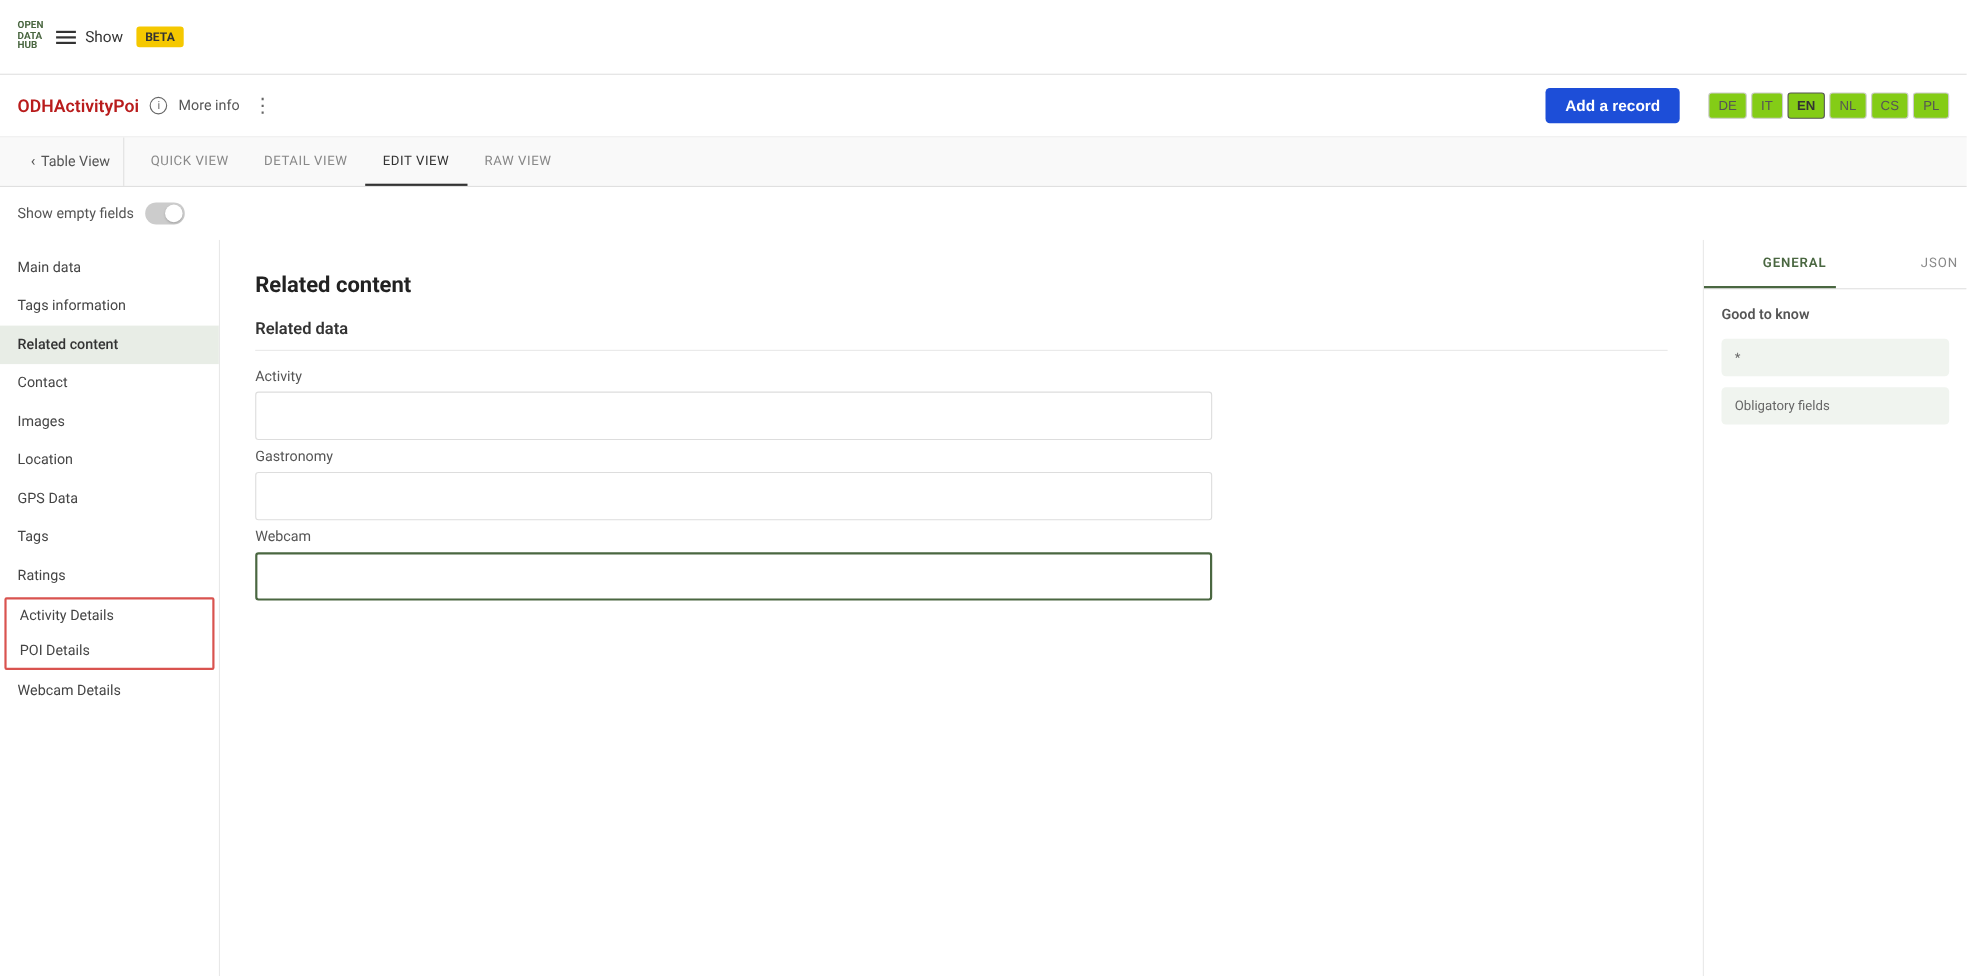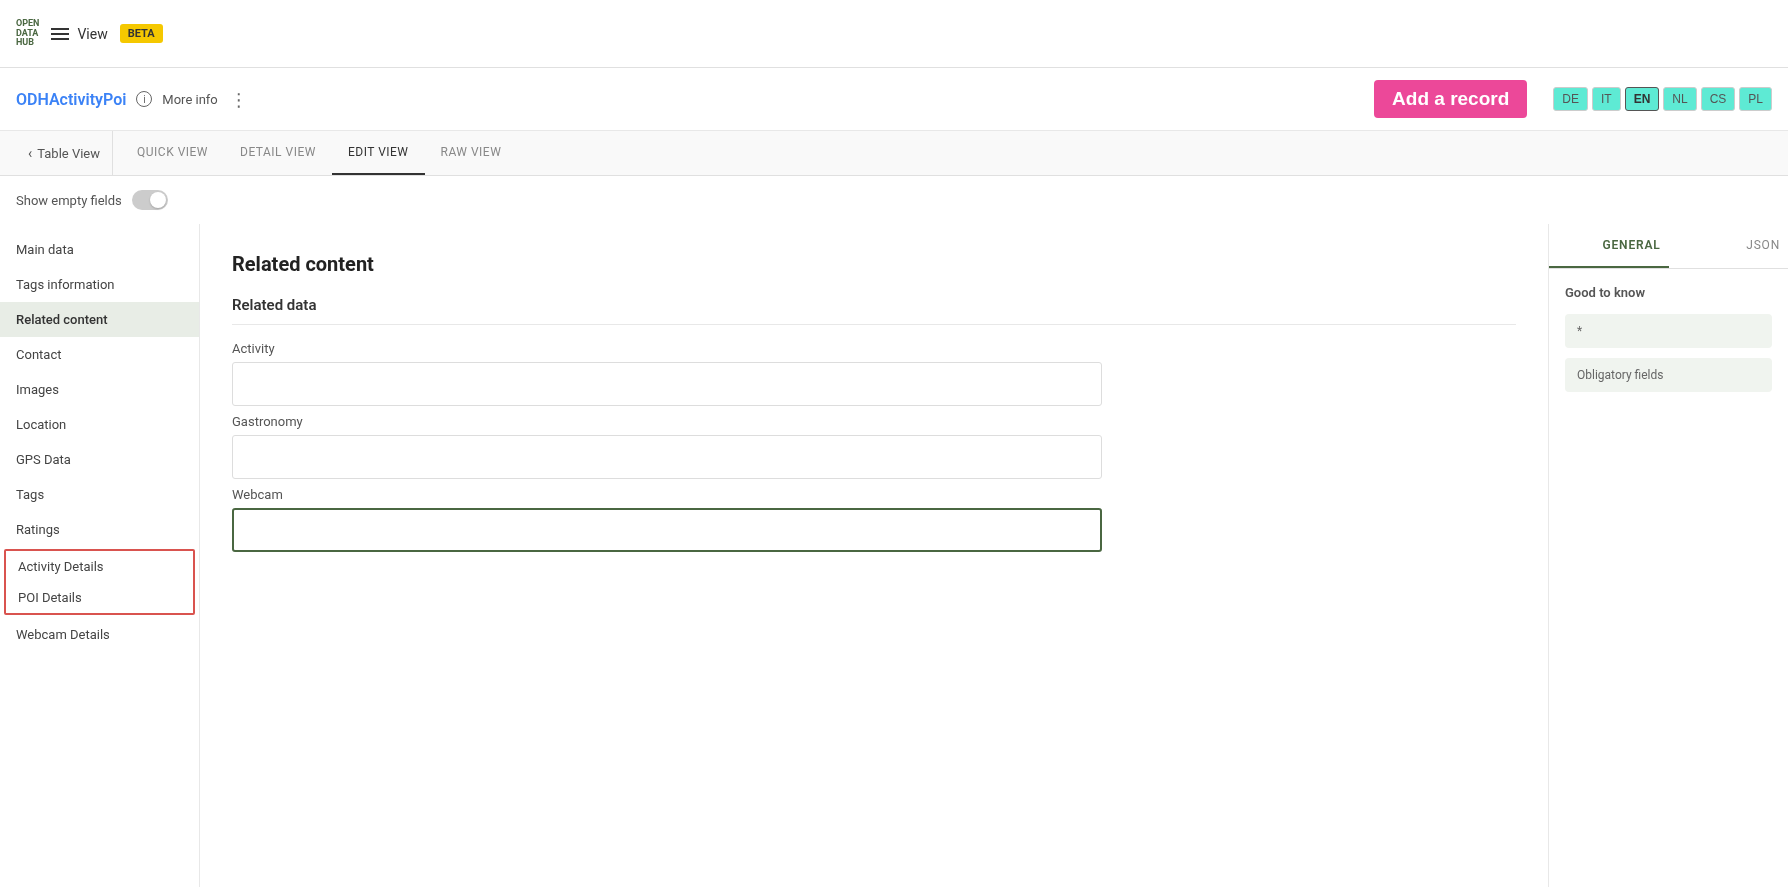--- a/index.html
+++ b/index.html
@@ -9,28 +9,28 @@
     .header { display: flex; align-items: center; padding: 8px 16px; border-bottom: 1px solid #e0e0e0; height: 68px; }
     .logo { display: flex; flex-direction: column; margin-right: 12px; }
     .logo-text { font-size: 9px; font-weight: 700; color: #4a6741; line-height: 1.1; }
     .hamburger { display: flex; flex-direction: column; gap: 3px; margin-right: 8px; cursor: pointer; }
     .hamburger span { width: 18px; height: 2px; background: #333; }
     .menu-label { font-size: 14px; color: #333; margin-right: 12px; }
     .beta-badge { background: #f5c800; color: #333; font-size: 11px; font-weight: 700; padding: 3px 8px; border-radius: 3px; }
 
     
     .sub-header { display: flex; align-items: center; padding: 12px 16px; border-bottom: 1px solid #e8e8e8; gap: 10px; }
-    .sub-header-title { font-weight: 600; font-size: 16px; color: #3b82f6; }
+    .sub-header-title { font-weight: 600; font-size: 16px; color: #b91c1c; }
     .info-icon { width: 16px; height: 16px; border-radius: 50%; border: 1.5px solid #666; display: inline-flex; align-items: center; justify-content: center; font-size: 10px; color: #666; cursor: pointer; }
     .more-info-link { font-size: 13px; color: #555; cursor: pointer; }
     .dots-icon { font-size: 18px; color: #666; cursor: pointer; margin-left: 2px; }
     .spacer { flex: 1; }
-    .add-record-btn { background: #ec4899; color: #fff; border: none; padding: 8px 18px; border-radius: 4px; font-size: 19px; font-weight: 600; cursor: pointer; }
+    .add-record-btn { background: #1d4ed8; color: #fff; border: none; padding: 8px 18px; border-radius: 4px; font-size: 14px; font-weight: 600; cursor: pointer; }
     .lang-buttons { display: flex; gap: 4px; margin-left: 16px; }
-    .lang-btn { padding: 4px 8px; font-size: 12px; border: 1px solid #ccc; background: #5eead4; border-radius: 3px; cursor: pointer; color: #555; }
+    .lang-btn { padding: 4px 8px; font-size: 12px; border: 1px solid #ccc; background: #84cc16; border-radius: 3px; cursor: pointer; color: #555; }
     .lang-btn.active { border: 1.5px solid #555; font-weight: 600; color: #333; }
 
     
     .tabs-bar { display: flex; align-items: center; padding: 0 16px; border-bottom: 1px solid #e0e0e0; background: #f9f9f9; }
     .tab-back { display: flex; align-items: center; gap: 5px; padding: 14px 12px; font-size: 13px; color: #555; cursor: pointer; border-right: 1px solid #e0e0e0; margin-right: 8px; }
     .tab-back-arrow { font-size: 14px; }
     .tab { padding: 14px 16px; font-size: 12px; color: #888; cursor: pointer; letter-spacing: 0.5px; text-transform: uppercase; border-bottom: 2px solid transparent; }
     .tab.active { color: #333; border-bottom: 2px solid #333; font-weight: 400; }
 
     
@@ -74,21 +74,21 @@
   <div class="logo">
     <span class="logo-text">OPEN</span>
     <span class="logo-text">DATA</span>
     <span class="logo-text">HUB</span>
   </div>
   <div class="hamburger">
     <span></span>
       <span></span>
       <span></span>
   </div>
-  <span class="menu-label">View</span>
+  <span class="menu-label">Show</span>
   <span class="beta-badge">BETA</span>
 </div>
 
 <div class="sub-header">
   <span class="sub-header-title">ODHActivityPoi</span>
   <span class="info-icon">i</span>
   <span class="more-info-link">More info</span>
   <span class="dots-icon">⋮</span>
   <div class="spacer"></div>
   <button class="add-record-btn">Add a record</button>

